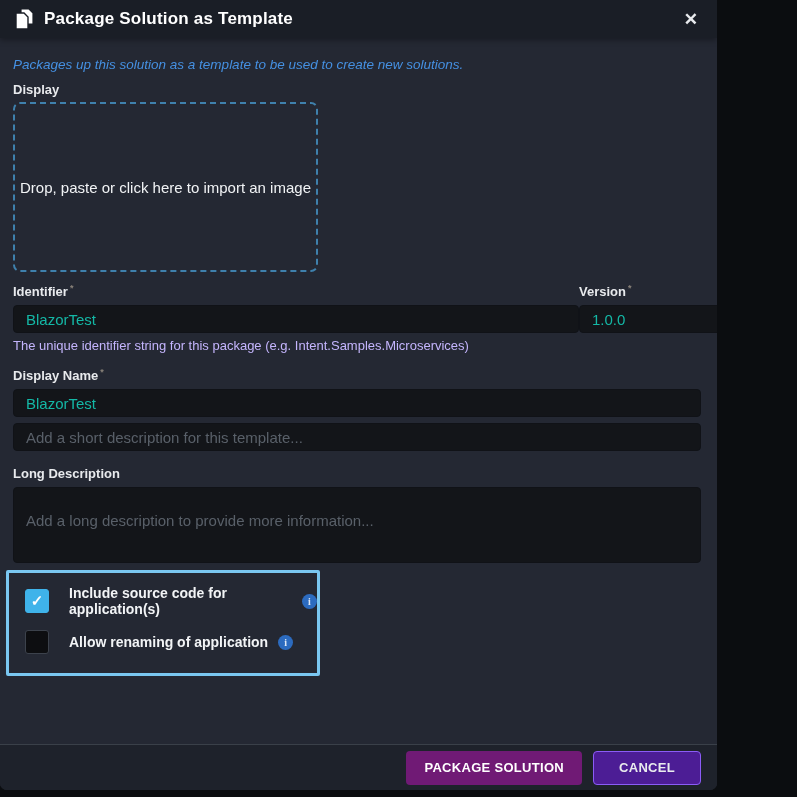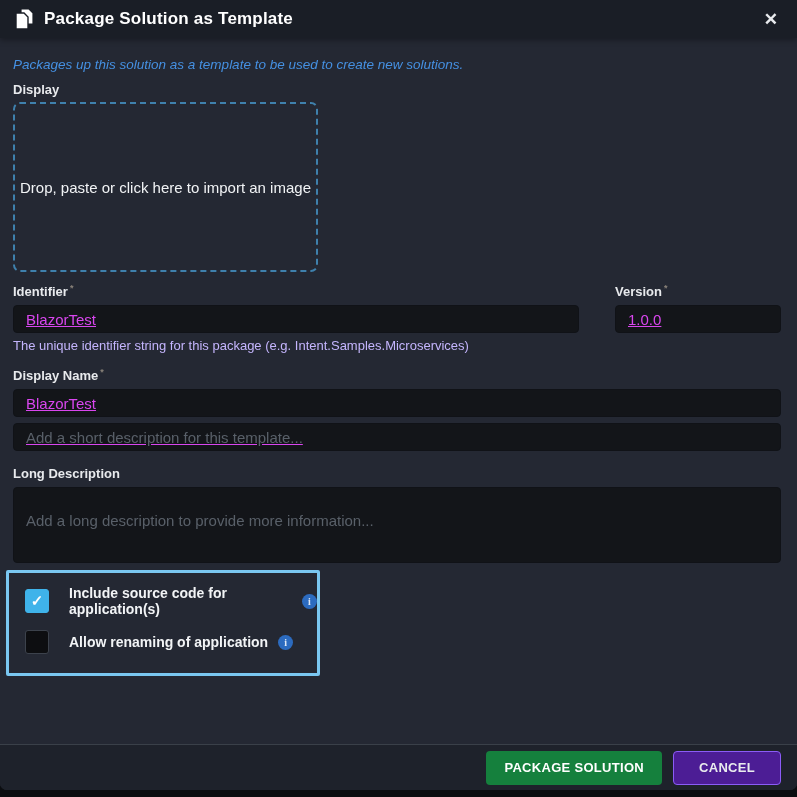--- a/index.html
+++ b/index.html
@@ -1,18 +1,18 @@
 <!DOCTYPE html>
 <html><head>
 <meta charset="utf-8">
 <style>
   * { margin:0; padding:0; box-sizing:border-box; }
   html,body { width:797px; height:797px; background:#0b0d10; font-family:"Liberation Sans", sans-serif; }
   .window {
-    width:797px; height:790px; background:#242833; display:flex; flex-direction:column;
+    width:717px; height:790px; background:#242833; display:flex; flex-direction:column;
     border-radius:0 0 7px 7px; overflow:hidden;
   }
   
   .header {
     height:38px; background:#1a1e26; display:flex; align-items:center;
     padding:0 15px; flex:none; box-shadow:0 2px 6px rgba(0,0,0,.35);
   }
   .header .title-icon { display:flex; margin-right:10px; }
   .header .title { color:#ffffff; font-size:17px; font-weight:700; letter-spacing:.2px; }
   .close-btn {
@@ -28,22 +28,22 @@
     margin-top:5px; width:305px; height:170px;
     border:2px dashed #3f81ad; border-radius:7px;
     display:flex; align-items:center; justify-content:center; cursor:pointer;
   }
   .dropzone-text { color:#f1f3f5; font-size:15px; }
   .field-row { display:flex; justify-content:space-between; }
   .col-identifier { width:566px; flex:none; }
   .col-version { width:166px; flex:none; }
   .txt-input {
     display:block; width:100%; height:28px; background:#131519; border:1px solid #101217;
-    border-radius:4px; color:#d946ef; font-size:15px; padding:0 12px;
-    font-family:"Liberation Sans", sans-serif; outline:none;text-decoration:underline;
+    border-radius:4px; color:#14b8a6; font-size:15px; padding:0 12px;
+    font-family:"Liberation Sans", sans-serif; outline:none;
   }
   .txt-input::placeholder, textarea::placeholder { color:#596069; }
   .mt-label { margin-top:15px; }
   .mt-input { margin-top:6px; }
   .help-text { margin-top:5px; font-size:13px; color:#c4b5fd; }
   textarea.txt-area {
     display:block; width:100%; height:76px; background:#131519; border:1px solid #101217;
     border-radius:4px; color:#e9ebee; font-size:15px; padding:24px 12px; resize:none;
     font-family:"Liberation Sans", sans-serif; outline:none;
   }
@@ -67,21 +67,21 @@
   }
   
   .footer {
     flex:none; height:46px; background:#1e222b; border-top:1px solid #3a4049;
     display:flex; align-items:center; justify-content:flex-end; gap:11px; padding:0 16px;
   }
   .btn {
     height:34px; border:none; border-radius:4px; font-size:13px; font-weight:700;
     font-family:"Liberation Sans", sans-serif; letter-spacing:.3px; cursor:pointer;
   }
-  .btn-primary { background:#15803d; color:#ffffff; padding:0 18px; }
+  .btn-primary { background:#701a75; color:#ffffff; padding:0 18px; }
   .btn-cancel { background:#4c1d95; color:#e9ebee; padding:0 25px; border:1px solid #8b5cf6; }
 </style>
 </head>
 <body>
 
 <div class="window">
 
   <div class="header">
     <span class="title-icon">
       <svg width="19" height="22" viewBox="0 0 19 22" aria-hidden="true">

